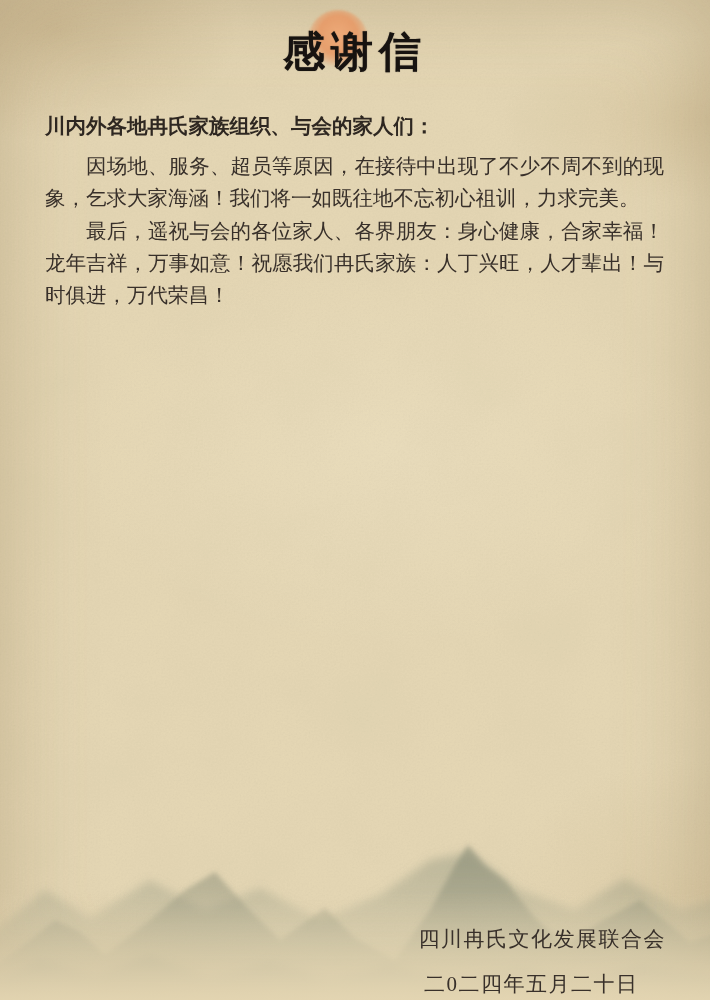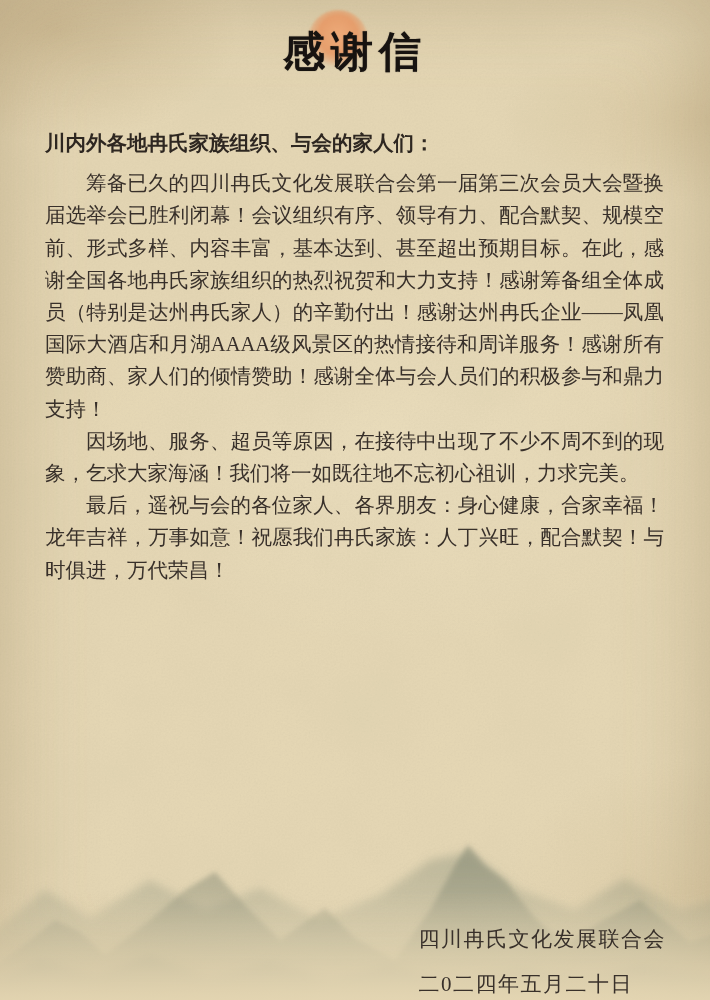--- a/index.html
+++ b/index.html
@@ -39,41 +39,41 @@
     position:absolute;top:24px;left:0;width:710px;
     text-align:center;
     font-family:"Liberation Sans","DejaVu Sans",sans-serif;
     font-weight:bold;
     font-size:42px;
     letter-spacing:6px;
     color:#171310;
     text-shadow:0 0 1px rgba(23,19,16,.6);
   }
   .content{
-    position:absolute;left:45px;top:127px;width:619px;
+    position:absolute;left:45px;top:110px;width:619px;
     font-size:20.5px;
     line-height:32.2px;
     color:#38302a;
     text-align:justify;
     text-justify:inter-ideograph;
     line-break:anywhere;
     z-index:3;
   }
   .salutation{
     font-weight:bold;
     color:#2e2721;
     margin:0 0 8px 0;
   }
   .content p.body-par{
     margin:0;
     text-indent:2em;
   }
   .sig-block{
     position:absolute;top:922px;right:44px;
-    text-align:left;
+    text-align:center;
     font-size:21px;
     color:#38302a;
     letter-spacing:1.5px;
     z-index:3;
   }
   .sig-name{line-height:34px;}
   .sig-date{line-height:34px;margin-top:11px;margin-right:22px;}
   .mountains{
     position:absolute;left:0;bottom:0;width:710px;height:240px;
     z-index:1;pointer-events:none;
@@ -135,23 +135,22 @@
 
     <path filter="url(#soft2)" fill="url(#mg2)" d="M-10,210 L30,180 55,160 80,172 105,195 150,160 185,130 215,112 245,145 280,180 305,162 325,148 355,178 395,200 430,150 455,105 468,85 485,105 505,120 535,158 565,185 600,162 640,140 670,165 690,182 720,172 L720,240 -10,240 Z"></path>
 
     <path filter="url(#soft1)" fill="url(#mg1)" opacity=".7" d="M-10,225 L40,200 95,215 150,195 210,218 270,202 330,220 390,205 455,222 520,208 580,220 640,205 720,218 L720,240 -10,240 Z"></path>
 
     <rect x="0" y="0" width="710" height="240" fill="url(#mist)"></rect>
   </svg>
 
   <div class="content">
     <p class="salutation">川内外各地冉氏家族组织、与会的家人们：</p>
-    <p class="body-par">筹备已久的四川冉氏文化发展联合会第一届第三次会员大会暨换届选举会已胜利闭幕！会议组织有序、领导有力、配合默契、规模空前、形式多样、内容丰富，基本达到、甚至超出预期目标。在此，感谢全国各地冉氏家族组织的热烈祝贺和大力支持！感谢筹备组全体成员（特别是达州冉氏家人）的辛勤付出！感谢达州冉氏企业——凤凰国际大酒店和月湖AAAA级风景区的热情接待和周详服务！感谢所有赞助商、家人们的倾情赞助！感谢全体与会人员们的积极参与和鼎力支持！</p>
     <p class="body-par">因场地、服务、超员等原因，在接待中出现了不少不周不到的现象，乞求大家海涵！我们将一如既往地不忘初心祖训，力求完美。</p>
-    <p class="body-par">最后，遥祝与会的各位家人、各界朋友：身心健康，合家幸福！龙年吉祥，万事如意！祝愿我们冉氏家族：人丁兴旺，配合默契！与时俱进，万代荣昌！</p>
+    <p class="body-par">最后，遥祝与会的各位家人、各界朋友：身心健康，合家幸福！龙年吉祥，万事如意！祝愿我们冉氏家族：人丁兴旺，人才辈出！与时俱进，万代荣昌！</p>
   </div>
 
   <div class="sig-block">
     <div class="sig-name">四川冉氏文化发展联合会</div>
     <div class="sig-date">二0二四年五月二十日</div>
   </div>
 
 </div>
 
 </body></html>

